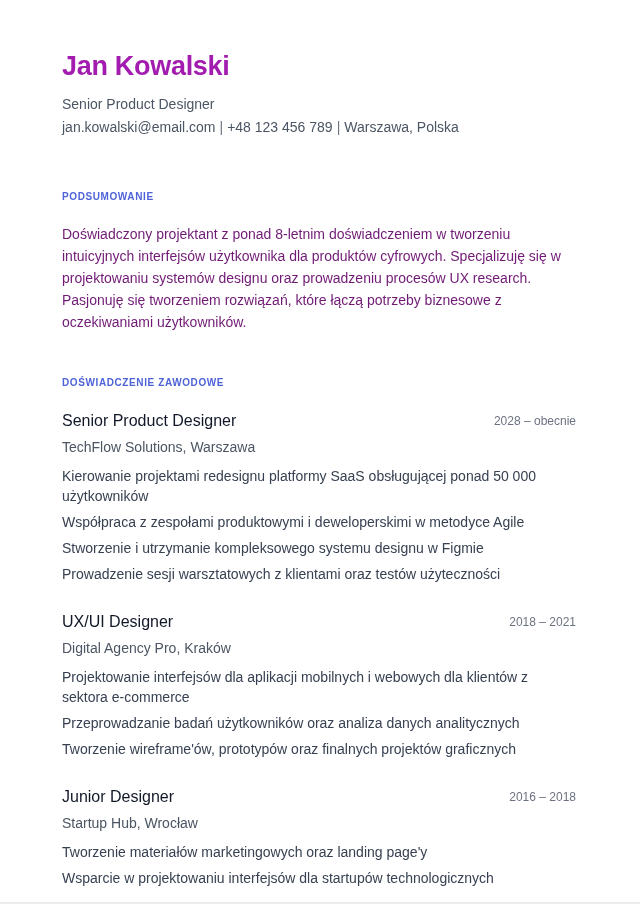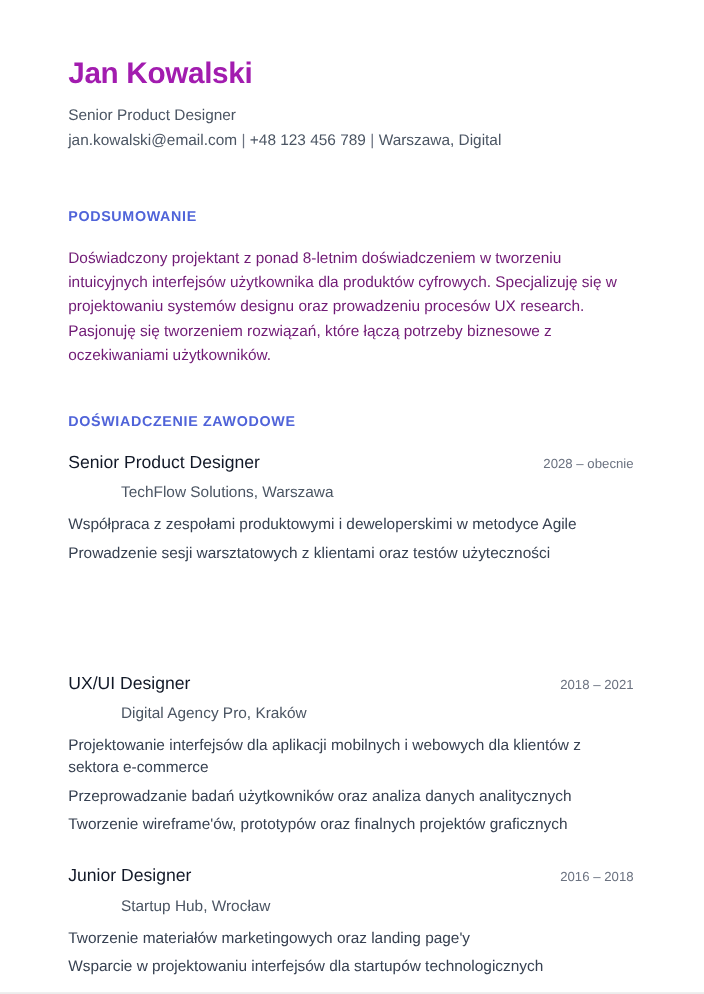--- a/index.html
+++ b/index.html
@@ -46,21 +46,21 @@
       left: 0;
       font-size: 14px;
       color: #4b5563;
       line-height: 18px;
       white-space: nowrap;
     }
     .contact .sep { color: #6b7280; padding: 0 4px; }
     .section-title {
       position: absolute;
       left: 0;
-      font-size: 13px;
+      font-size: 10px;
       font-weight: 700;
       letter-spacing: 0.6px;
       color: #4f63d9;
       line-height: 14px;
       white-space: nowrap;
     }
     .summary {
       position: absolute;
       top: 223px;
       left: 0;
@@ -95,21 +95,20 @@
       color: #6b7280;
       line-height: 16px;
       white-space: nowrap;
     }
     .job-company {
       margin-top: 6px;
       font-size: 14px;
       color: #4b5563;
       line-height: 18px;
       white-space: nowrap;
-      margin-left: 48px;
     }
     .job-list {
       list-style: none;
       margin-top: 10px;
     }
     .job-list li {
       font-size: 14px;
       color: #374151;
       line-height: 20px;
       margin-bottom: 6px;
@@ -124,36 +123,38 @@
     }
   </style>
 </head>
 <body>
 
 <div class="page">
 
   <h1 class="name">Jan Kowalski</h1>
   <div class="headline">Senior Product Designer</div>
   <div class="contact">
-    <span>jan.kowalski@email.com</span><span class="sep">|</span><span>+48 123 456 789</span><span class="sep">|</span><span>Warszawa, Digital</span>
+    <span>jan.kowalski@email.com</span><span class="sep">|</span><span>+48 123 456 789</span><span class="sep">|</span><span>Warszawa, Polska</span>
   </div>
 
   <h2 class="section-title" style="top:190px;">PODSUMOWANIE</h2>
   <p class="summary">Doświadczony projektant z ponad 8-letnim doświadczeniem w tworzeniu intuicyjnych interfejsów użytkownika dla produktów cyfrowych. Specjalizuję się w projektowaniu systemów designu oraz prowadzeniu procesów UX research. Pasjonuję się tworzeniem rozwiązań, które łączą potrzeby biznesowe z oczekiwaniami użytkowników.</p>
 
   <h2 class="section-title" style="top:376px;">DOŚWIADCZENIE ZAWODOWE</h2>
 
   <div class="job" style="top:410px;">
     <div class="job-head">
       <span class="job-title">Senior Product Designer</span>
       <span class="job-dates">2028 – obecnie</span>
     </div>
     <div class="job-company">TechFlow Solutions, Warszawa</div>
     <ul class="job-list">
+      <li>Kierowanie projektami redesignu platformy SaaS obsługującej ponad 50 000 użytkowników</li>
       <li>Współpraca z zespołami produktowymi i deweloperskimi w metodyce Agile</li>
+      <li>Stworzenie i utrzymanie kompleksowego systemu designu w Figmie</li>
       <li>Prowadzenie sesji warsztatowych z klientami oraz testów użyteczności</li>
     </ul>
   </div>
 
   <div class="job" style="top:611px;">
     <div class="job-head">
       <span class="job-title">UX/UI Designer</span>
       <span class="job-dates">2018 – 2021</span>
     </div>
     <div class="job-company">Digital Agency Pro, Kraków</div>

